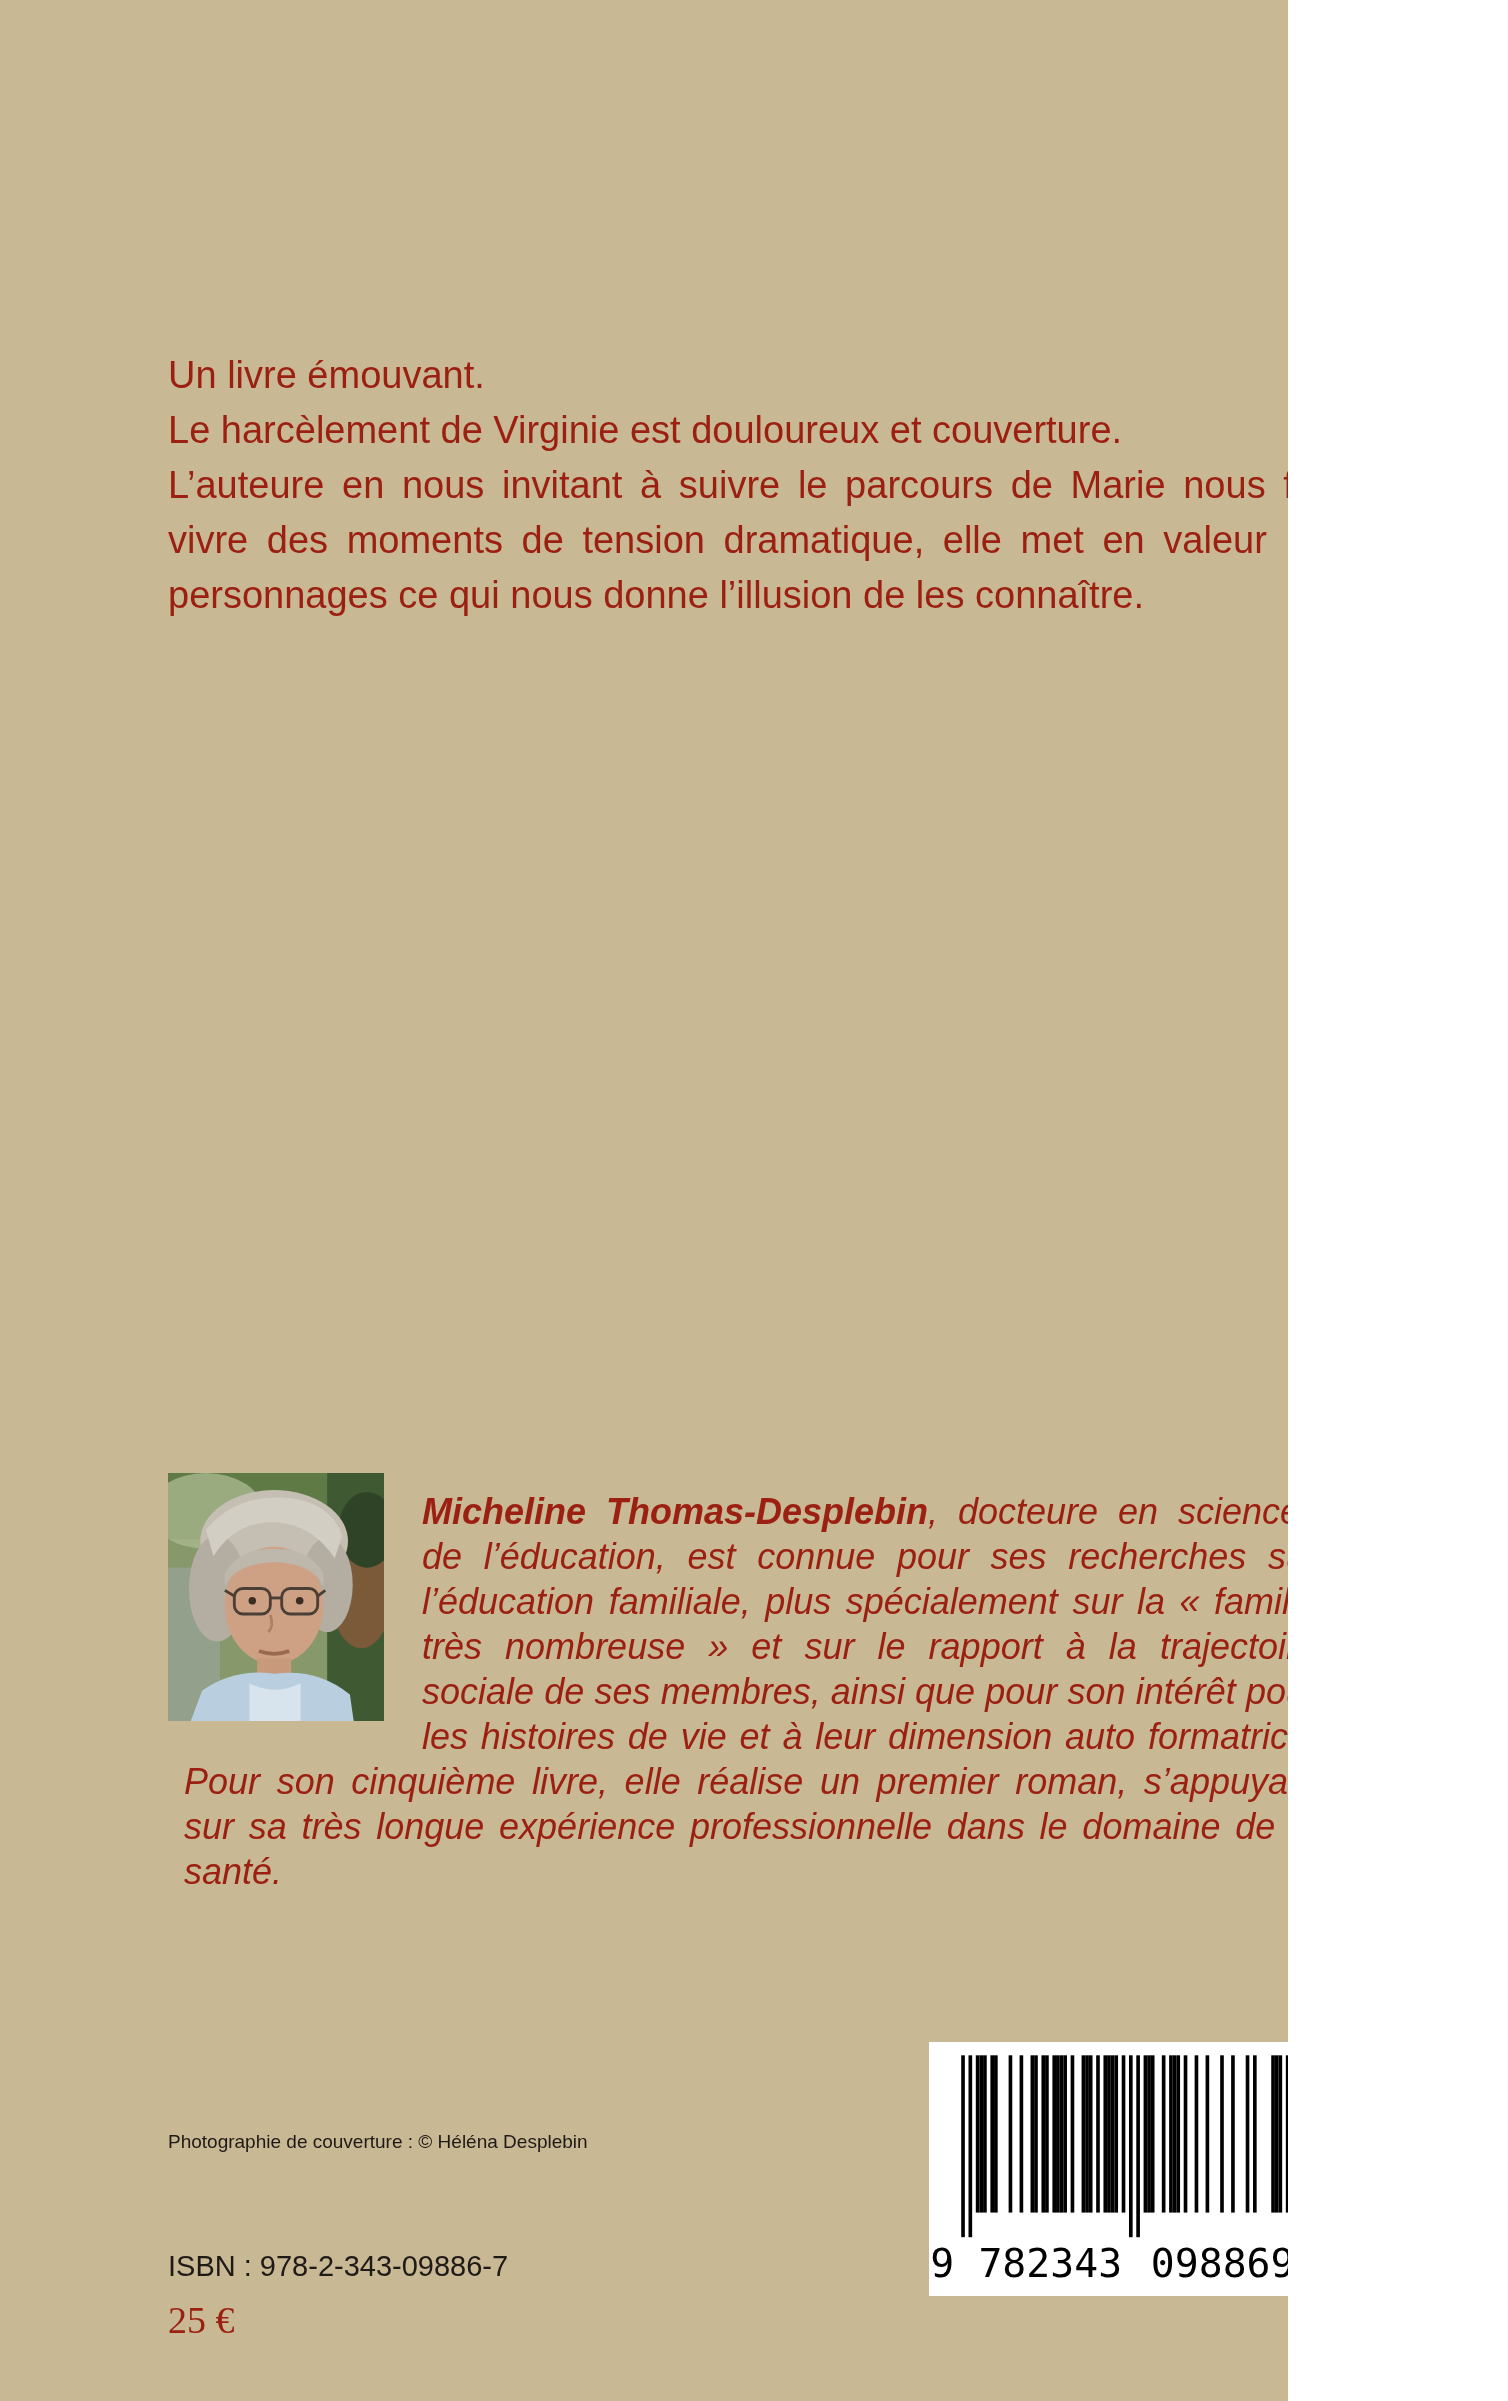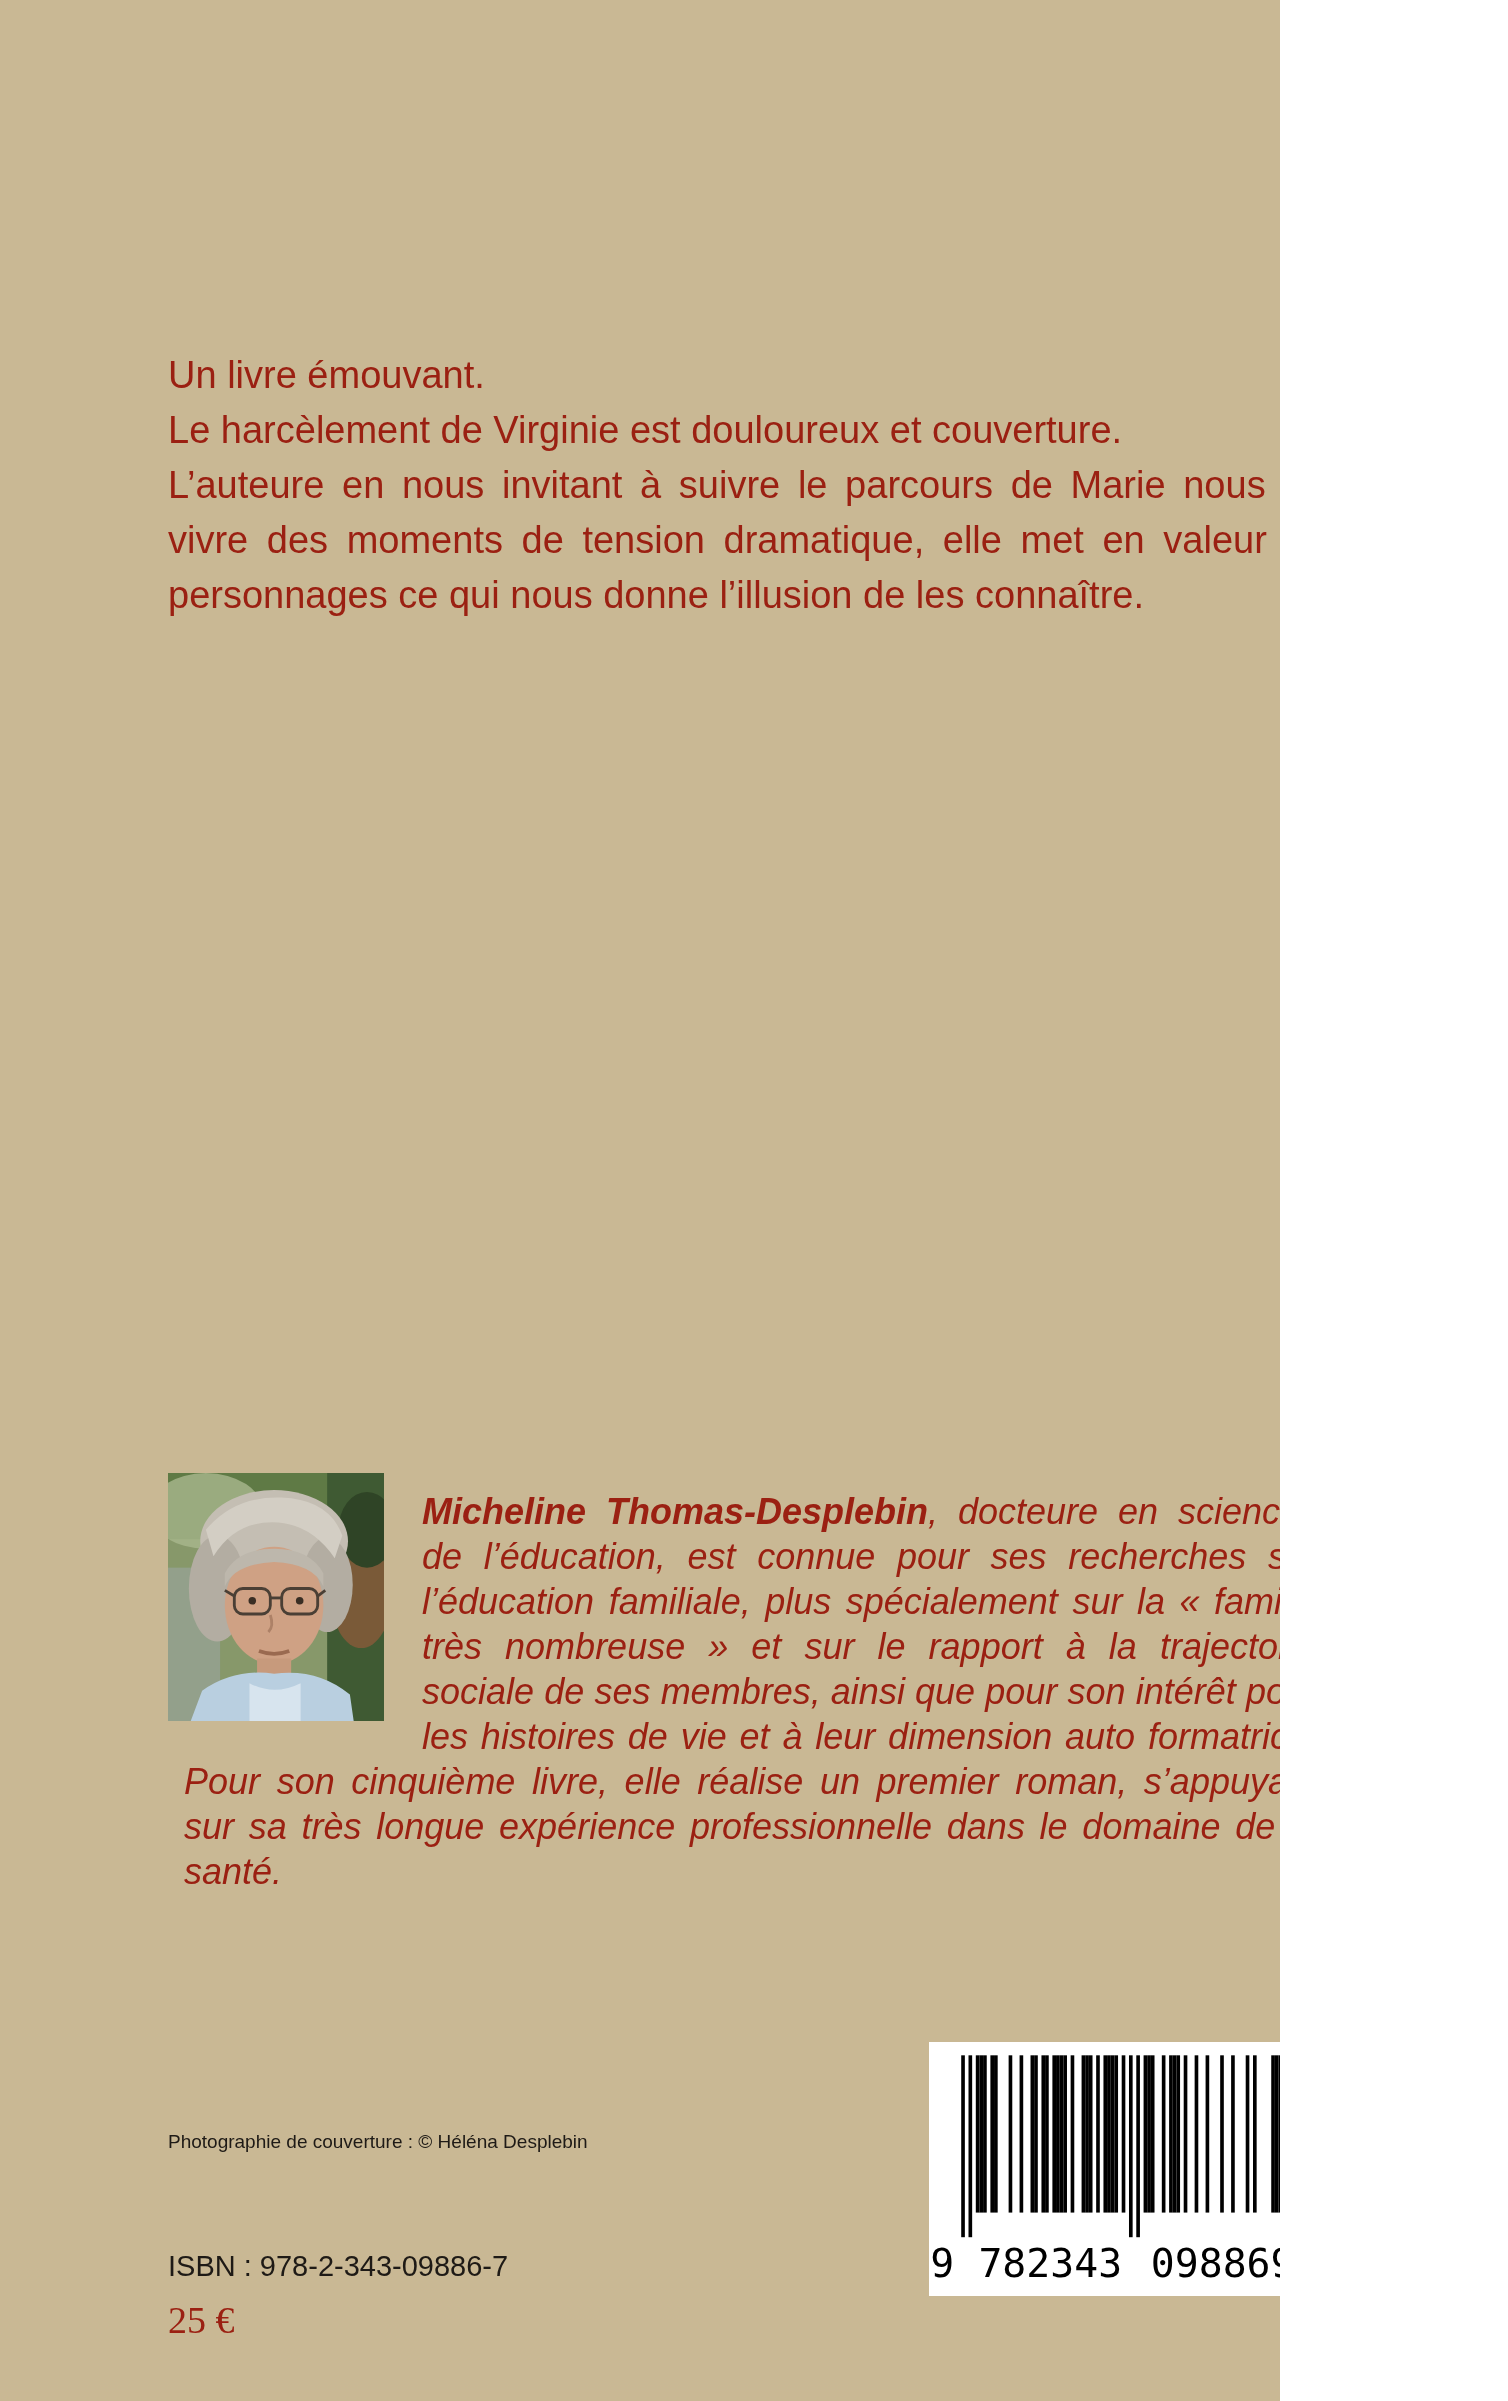--- a/index.html
+++ b/index.html
@@ -3,20 +3,21 @@
 <meta charset="utf-8">
 <style>
   html,body { margin:0; padding:0; }
   .cover {
     position: relative;
     width: 1280px;
     height: 2402px;
     background: #c9b894;
     font-family: "Liberation Sans", sans-serif;
     overflow: hidden;
+    padding-left: 8px;
   }
   .review {
     position: absolute;
     left: 168px;
     top: 348px;
     width: 1166px;
     color: #9b2012;
     font-size: 38px;
     line-height: 55px;
     text-align: justify;

